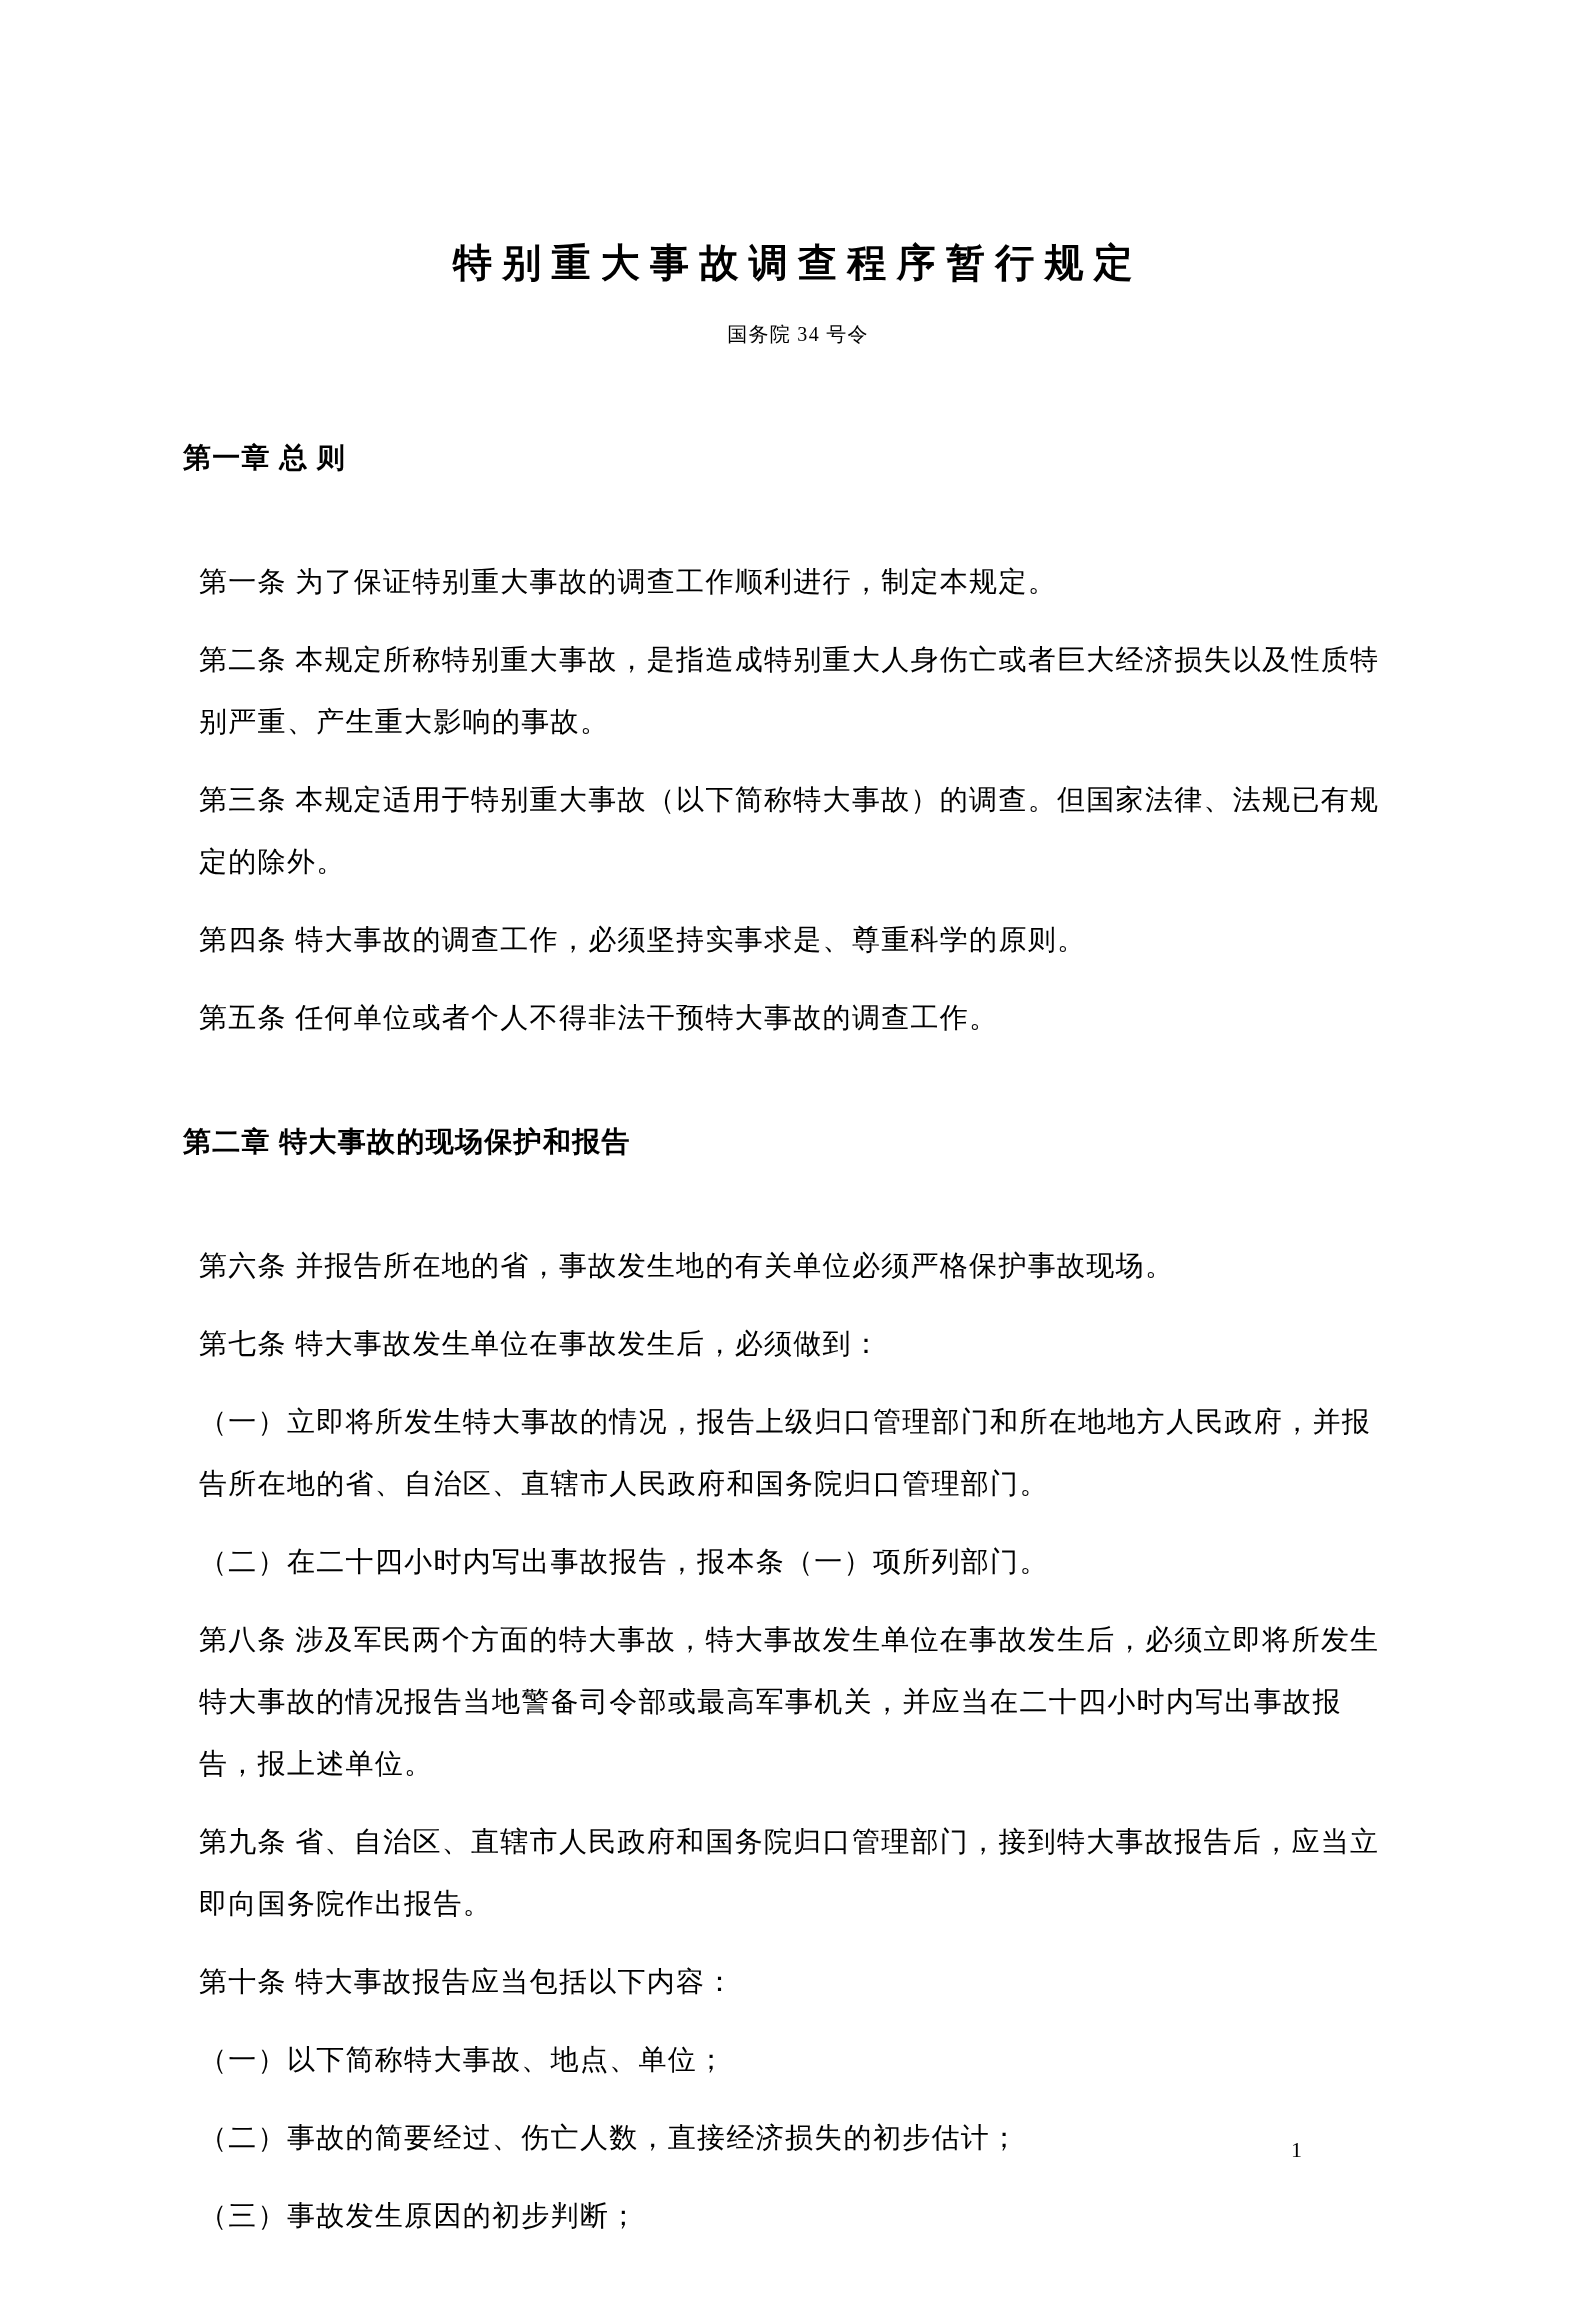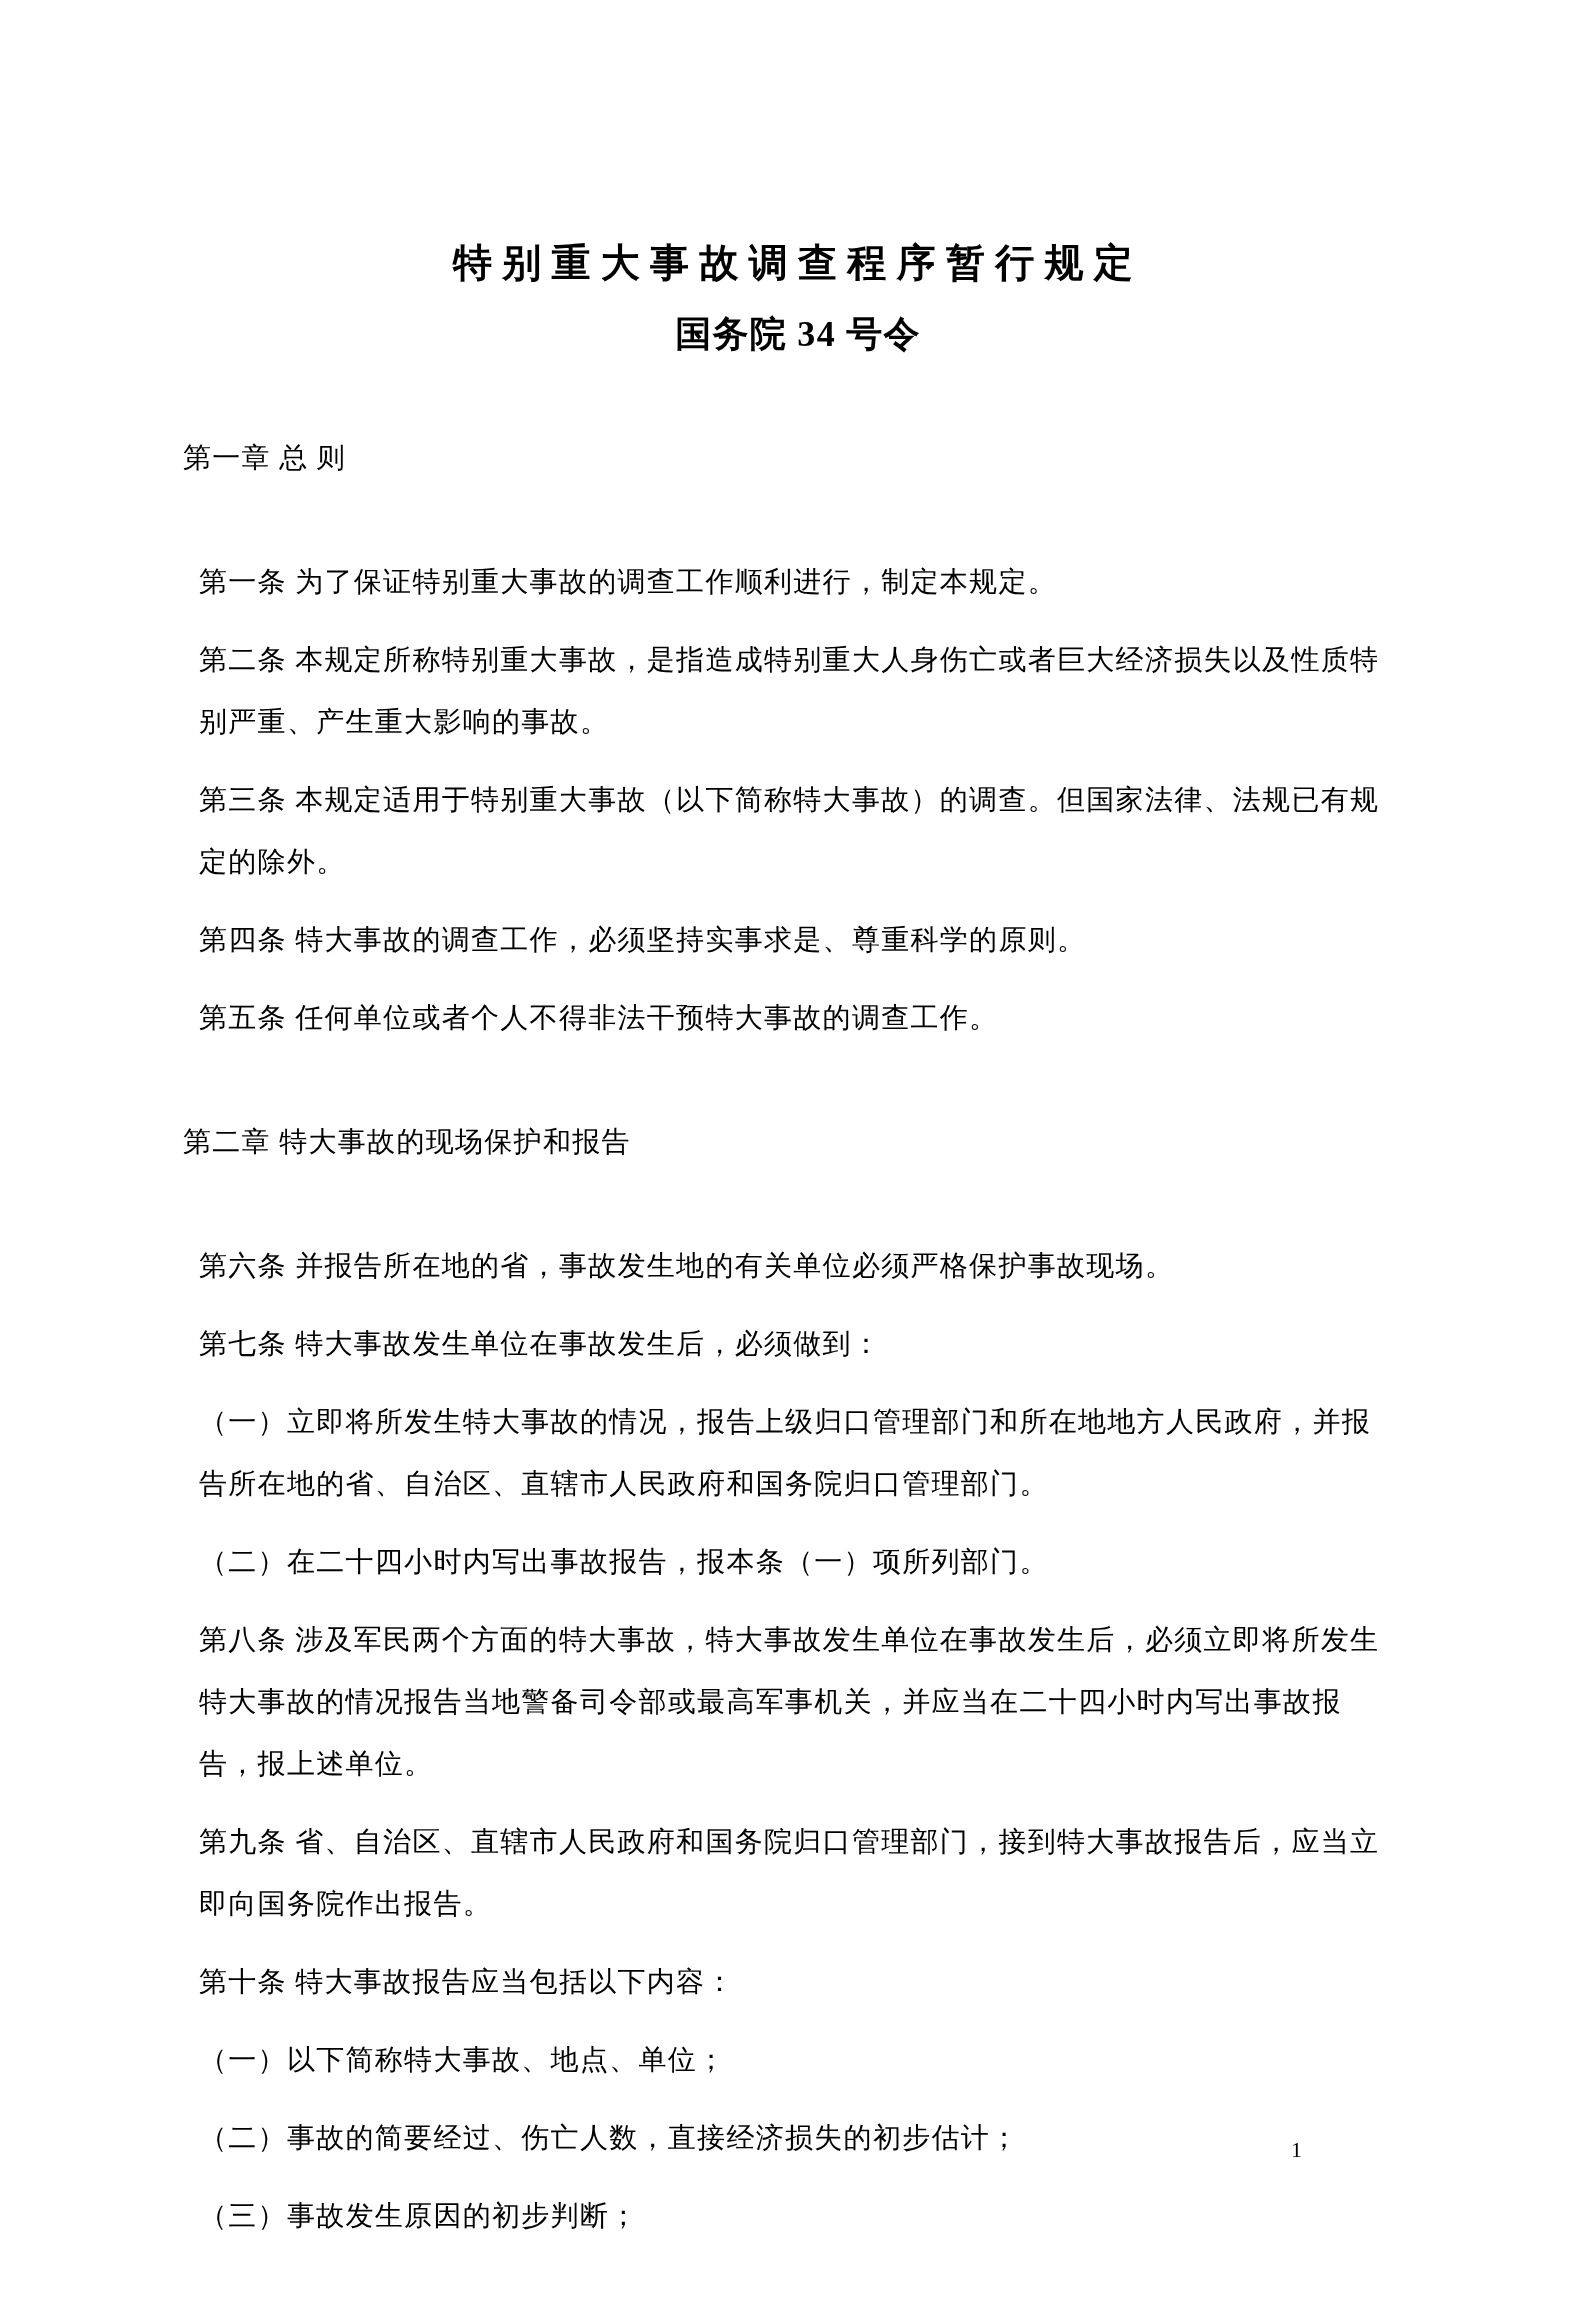--- a/index.html
+++ b/index.html
@@ -23,38 +23,39 @@
     text-align: center;
     font-size: 39px;
     font-weight: bold;
     line-height: 62px;
     letter-spacing: 10.3px;
     white-space: nowrap;
   }
   .doc-subtitle {
     margin: 9px 0 0 0;
     text-align: center;
-    font-size: 36px;
-    font-weight: bold;
+    font-size: 20px;
+    font-weight: normal;
     line-height: 62px;
     letter-spacing: 1.3px;
   }
   .doc-body {
     margin-top: 13.5px;
     font-size: 28px;
     line-height: 62px;
     letter-spacing: 1.3px;
     text-align: left;
     word-break: break-all;
   }
   .doc-body p {
     margin: 16px;
   }
   .doc-body p.chapter {
     margin: 62px 0;
+    font-weight: bold;
   }
   .page-number {
     position: absolute;
     left: 1291px;
     top: 2137px;
     font-size: 22px;
     line-height: 26px;
     letter-spacing: 0;
   }
 </style>

